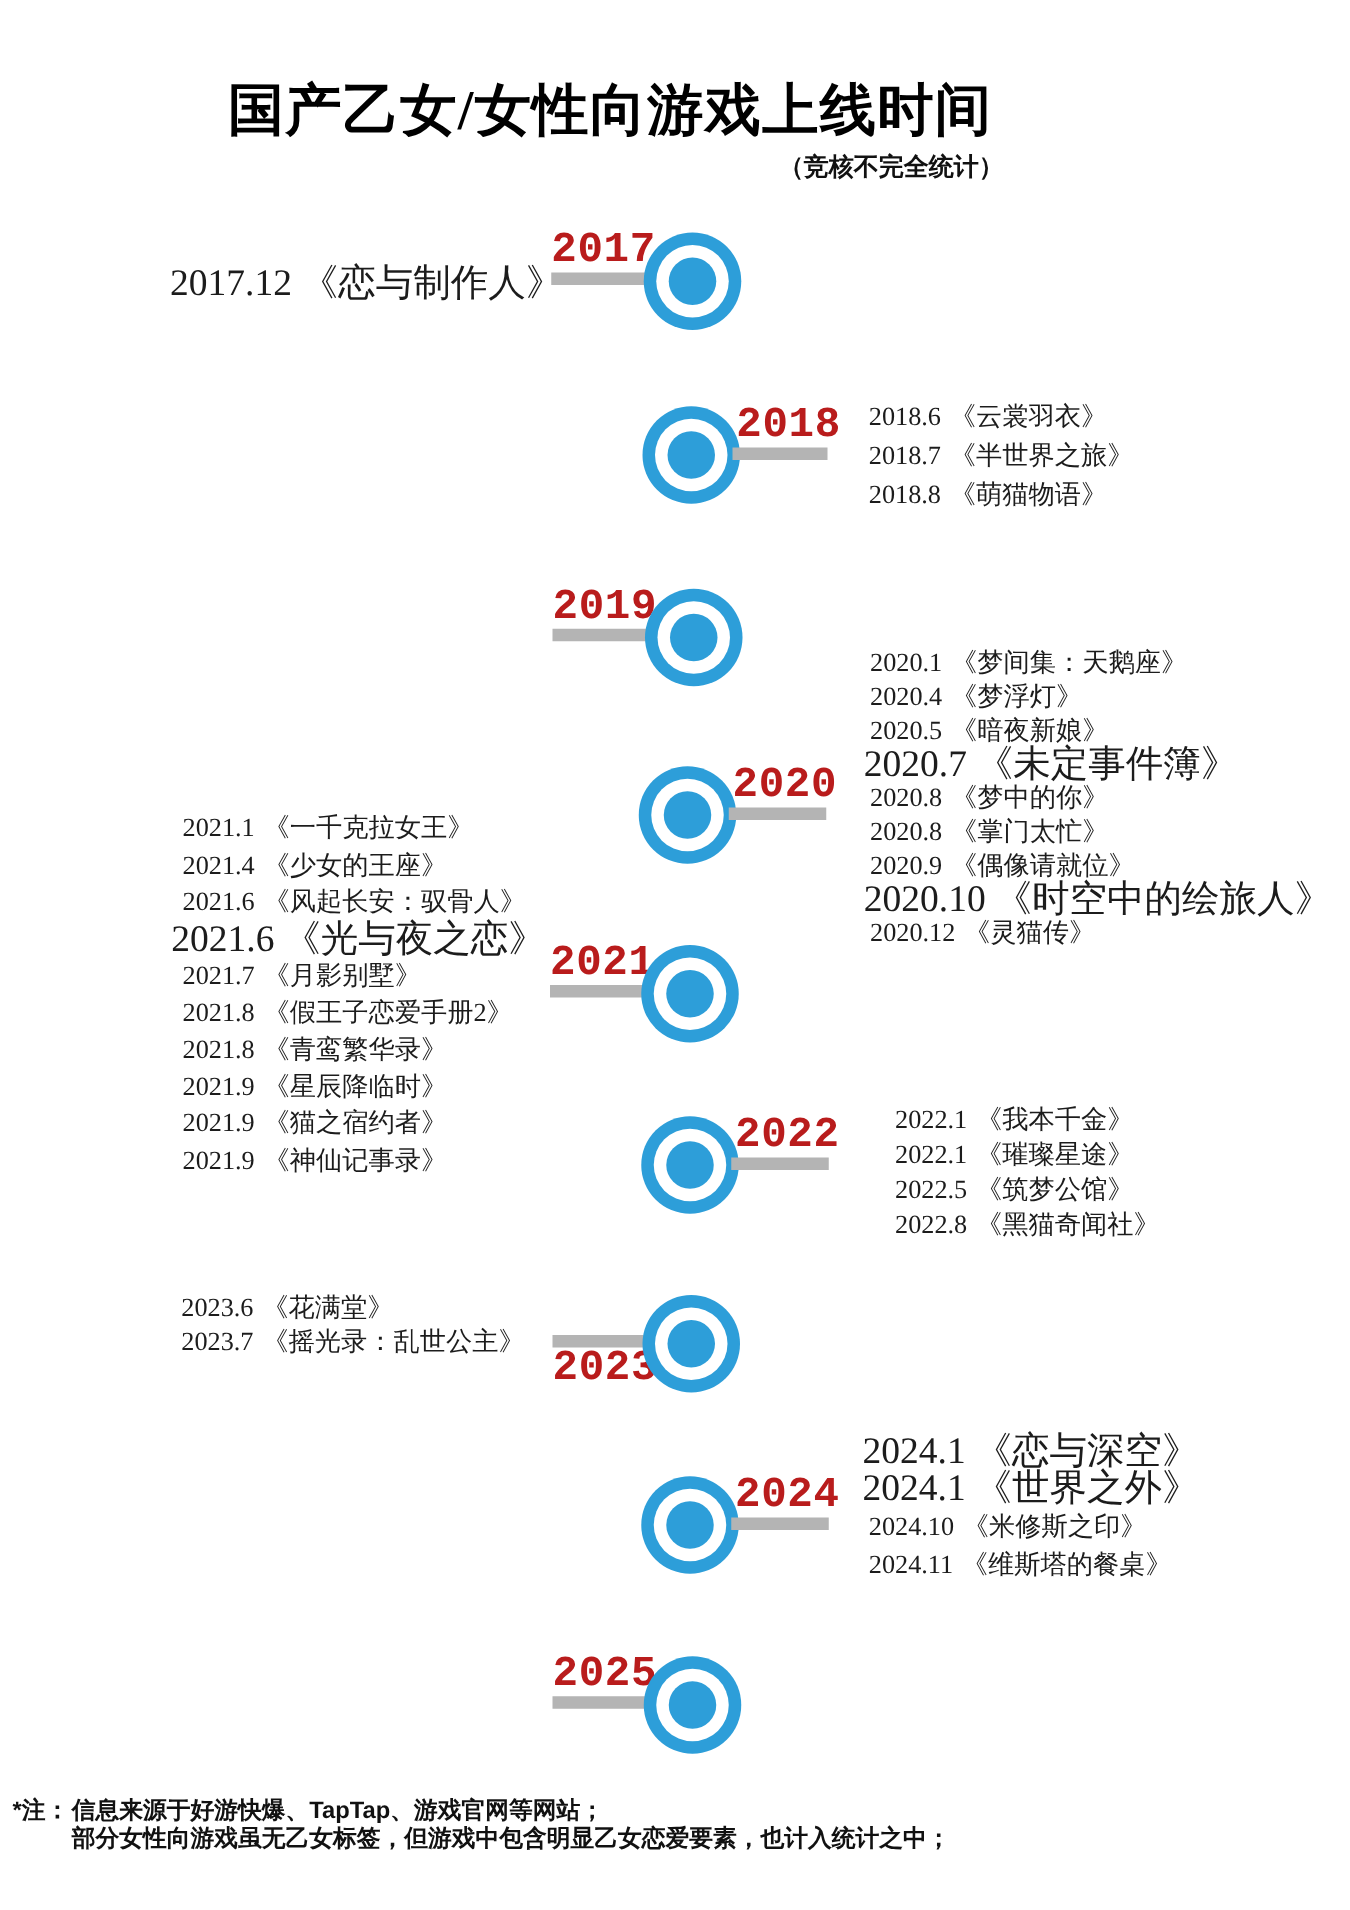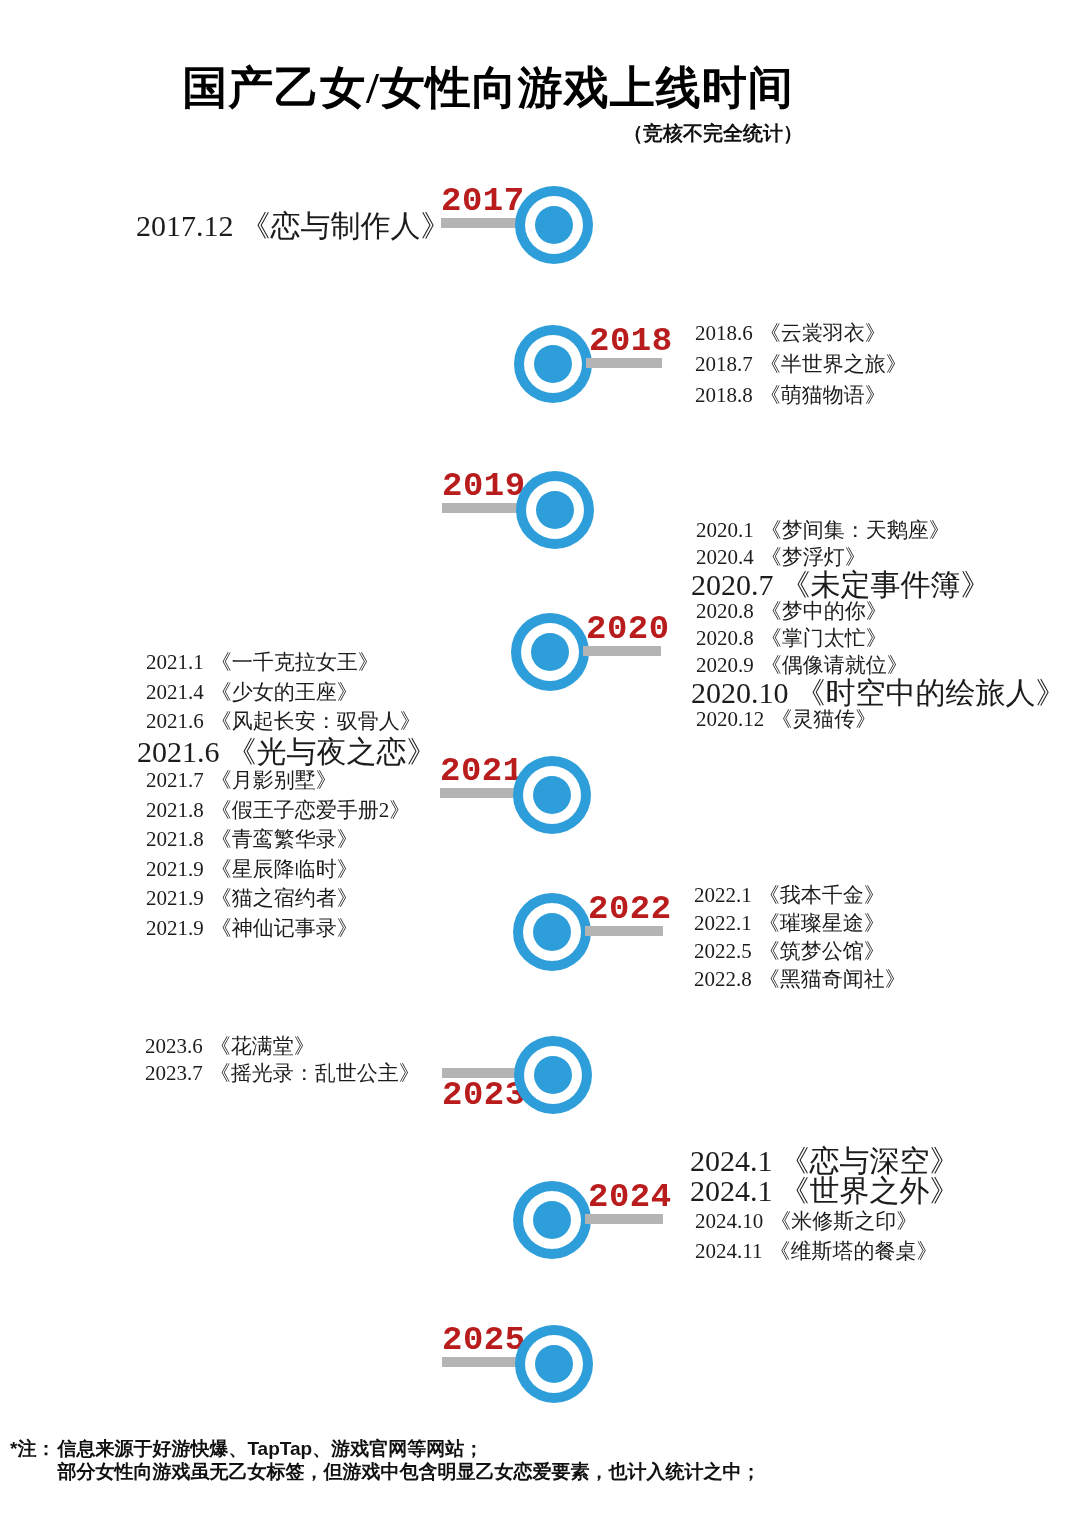--- a/index.html
+++ b/index.html
@@ -101,20 +101,21 @@
   <div class="marker" style="left:511px;top:613px;">
       <div class="ring">
         <div class="core"></div>
       </div>
     </div>
   <div class="bar" style="left:583px;top:646px;width:78px;"></div>
   <div class="year" style="left:586px;top:612px;">2020</div>
   <div class="games gright" style="left:696px;top:517px;line-height:27px;">
     <div class="game"><span class="date">2020.1</span><span>《梦间集：天鹅座》</span></div>
     <div class="game"><span class="date">2020.4</span><span>《梦浮灯》</span></div>
+    <div class="game"><span class="date">2020.5</span><span>《暗夜新娘》</span></div>
     <div class="game bold"><span class="date">2020.7</span><span>《未定事件簿》</span></div>
     <div class="game"><span class="date">2020.8</span><span>《梦中的你》</span></div>
     <div class="game"><span class="date">2020.8</span><span>《掌门太忙》</span></div>
     <div class="game"><span class="date">2020.9</span><span>《偶像请就位》</span></div>
     <div class="game bold"><span class="date">2020.10</span><span>《时空中的绘旅人》</span></div>
     <div class="game"><span class="date">2020.12</span><span>《灵猫传》</span></div>
   </div>
 
   <div class="year left" style="left:440px;top:754px;">2021</div>
   <div class="bar" style="left:440px;top:788px;width:82px;"></div>
@@ -136,21 +137,21 @@
     <div class="game"><span class="date">2021.9</span><span>《神仙记事录》</span></div>
   </div>
 
   <div class="marker" style="left:513px;top:893px;">
       <div class="ring">
         <div class="core"></div>
       </div>
     </div>
   <div class="bar" style="left:585px;top:926px;width:78px;"></div>
   <div class="year" style="left:588px;top:892px;">2022</div>
-  <div class="games gright" style="left:694px;top:881px;line-height:28px;">
+  <div class="games gright" style="left:716px;top:881px;line-height:28px;">
     <div class="game"><span class="date">2022.1</span><span>《我本千金》</span></div>
     <div class="game"><span class="date">2022.1</span><span>《璀璨星途》</span></div>
     <div class="game"><span class="date">2022.5</span><span>《筑梦公馆》</span></div>
     <div class="game"><span class="date">2022.8</span><span>《黑猫奇闻社》</span></div>
   </div>
 
   <div class="year left" style="left:442px;top:1034px;margin-top:44px;">2023</div>
   <div class="bar" style="left:442px;top:1068px;width:82px;"></div>
   <div class="marker" style="left:514px;top:1036px;">
       <div class="ring">

